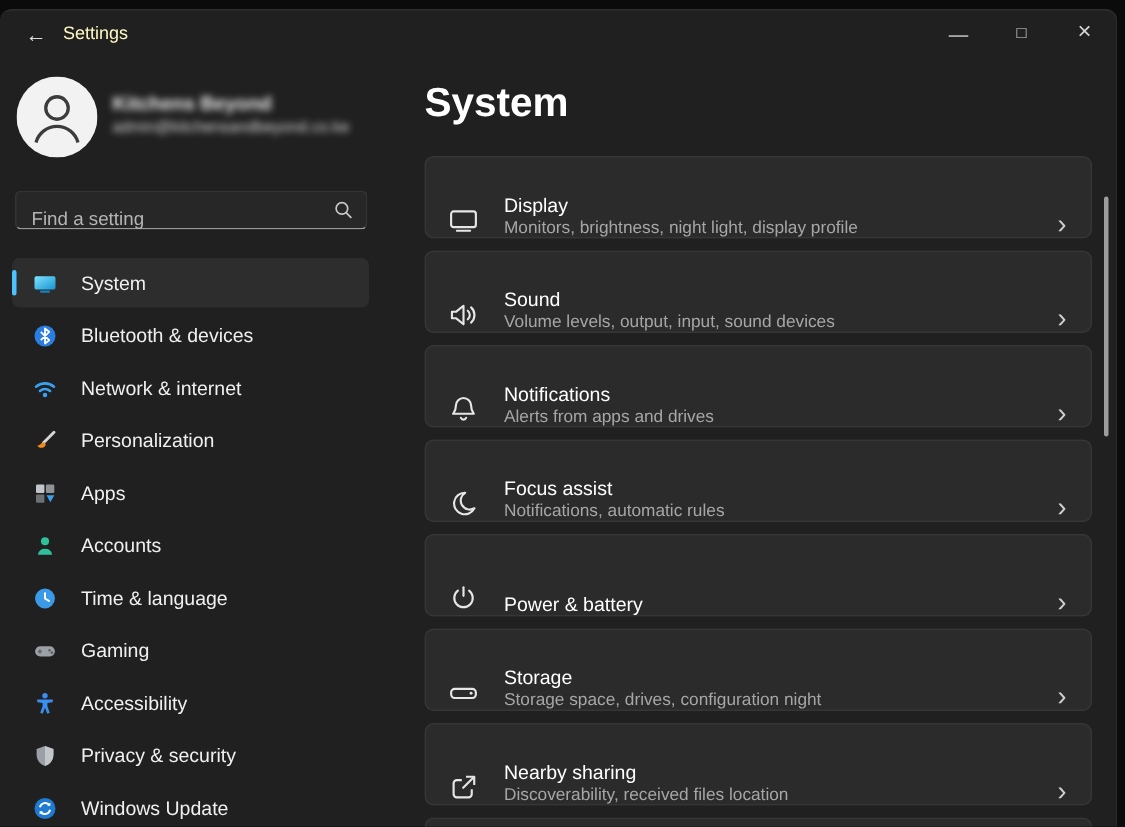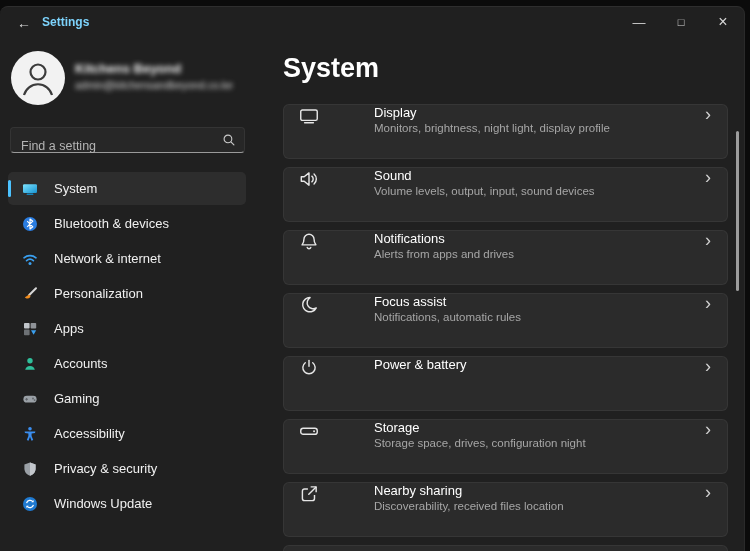--- a/index.html
+++ b/index.html
@@ -6,21 +6,21 @@
   html,body { width:750px; height:551px; background:#0b0b0b; overflow:hidden;
     font-family:"Liberation Sans", sans-serif; }
   .window { position:absolute; left:0; top:6px; width:745px; height:545px;
     background:#202020; border-radius:8px 8px 0 0; overflow:hidden;
     border-top:1px solid #2e2e2e; border-right:1px solid #2a2a2a; }
 
   
   .titlebar { position:absolute; left:0; top:0; width:100%; height:30px; }
   .back-btn { position:absolute; left:12px; top:5px; width:24px; height:22px;
     color:#dedede; font-size:14px; text-align:center; line-height:22px; cursor:default; }
-  .win-title { position:absolute; left:42px; top:8px; font-size:12px; font-weight:bold; color:#7dd3fc; }
+  .win-title { position:absolute; left:42px; top:8px; font-size:12px; font-weight:normal; color:#fef9c3; }
   .win-controls { position:absolute; right:0; top:0; display:flex; }
   .ctrl { width:42px; height:30px; display:flex; align-items:center; justify-content:center;
     color:#d6d6d6; font-size:13px; }
   .ctrl.max { font-size:11px; }
   .ctrl.close { font-size:16px; }
 
   
   .avatar { position:absolute; left:11px; top:44px; width:54px; height:54px; }
   .profile-text { position:absolute; left:75px; top:54px; filter:blur(2.6px); }
   .profile-name { font-size:13px; font-weight:bold; color:#f2f2f2; }
@@ -44,21 +44,21 @@
     width:3px; height:17px; border-radius:2px; background:#4cc2ff; }
   .nav-icon { width:16px; height:16px; margin-right:16px; flex:none; }
   .nav-label { font-size:13px; color:#f0f0f0; white-space:nowrap; }
 
   
   .main { position:absolute; left:283px; top:0; width:445px; height:100%; }
   .page-title { position:absolute; left:0; top:46px; font-size:27px; font-weight:600; color:#ffffff; }
   .cards { position:absolute; left:0; top:97px; width:445px; }
   .card { height:55px; margin-bottom:8px; background:#2b2b2b;
     border:1px solid rgba(255,255,255,0.055); border-radius:6px;
-    display:flex; align-items:flex-start; padding:0 16px 0 14px;gap:38px; }
+    display:flex; align-items:flex-end; padding:0 16px 0 14px; }
   .card-icon { width:22px; height:22px; flex:none; }
   .card-text { margin-left:16px; }
   .card-title { font-size:13px; color:#ffffff; }
   .card-sub { font-size:11.5px; color:#a6a6a6; margin-top:2px; }
   .card-chevron { margin-left:auto; color:#d0d0d0; font-size:18px; line-height:1; }
 
   
   .scroll-thumb { position:absolute; left:736px; top:124px; width:3px; height:160px;
     border-radius:2px; background:#9d9d9d; }
 </style>
@@ -163,20 +163,29 @@
     <div class="nav-item">
       <span class="nav-icon">
         <svg viewBox="0 0 16 16" width="16" height="16" fill="#2fbf9b">
           <circle cx="8" cy="4.8" r="2.7"></circle>
           <path d="M3.2 13.8 a4.9 4.9 0 0 1 9.6 0z"></path>
         </svg>
       </span>
       <span class="nav-label">Accounts</span>
     </div>
 
+    <div class="nav-item">
+      <span class="nav-icon">
+        <svg viewBox="0 0 16 16" width="16" height="16">
+          <circle cx="8" cy="8" r="6.6" fill="#3b9ae8"></circle>
+          <path d="M8 4.4 V8 L10.6 9.6" fill="none" stroke="#ffffff" stroke-width="1.3" stroke-linecap="round"></path>
+        </svg>
+      </span>
+      <span class="nav-label">Time &amp; language</span>
+    </div>
 
     <div class="nav-item">
       <span class="nav-icon">
         <svg viewBox="0 0 16 16" width="16" height="16">
           <rect x="1.4" y="4.8" width="13.2" height="6.8" rx="3.4" fill="#9aa0a6"></rect>
           <path d="M4.6 7 v2.6 M3.3 8.3 h2.6" stroke="#5f6368" stroke-width="1"></path>
           <circle cx="11" cy="7.5" r="0.9" fill="#5f6368"></circle>
           <circle cx="12.6" cy="9.1" r="0.9" fill="#5f6368"></circle>
         </svg>
       </span>

